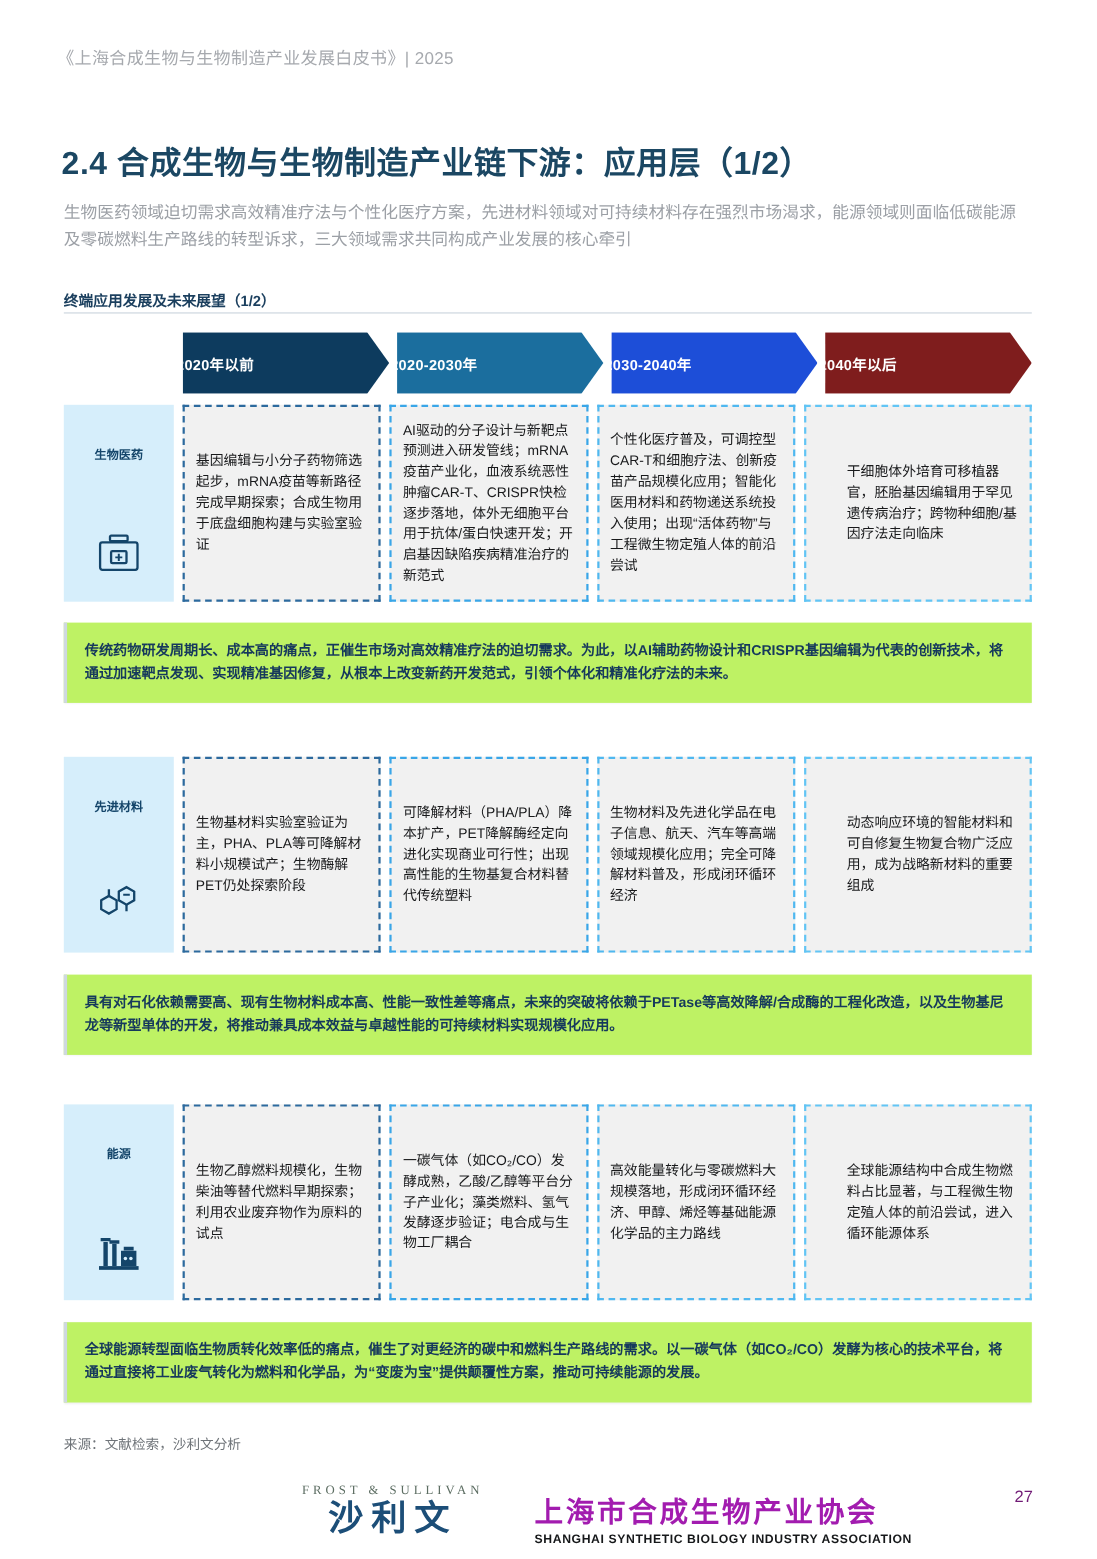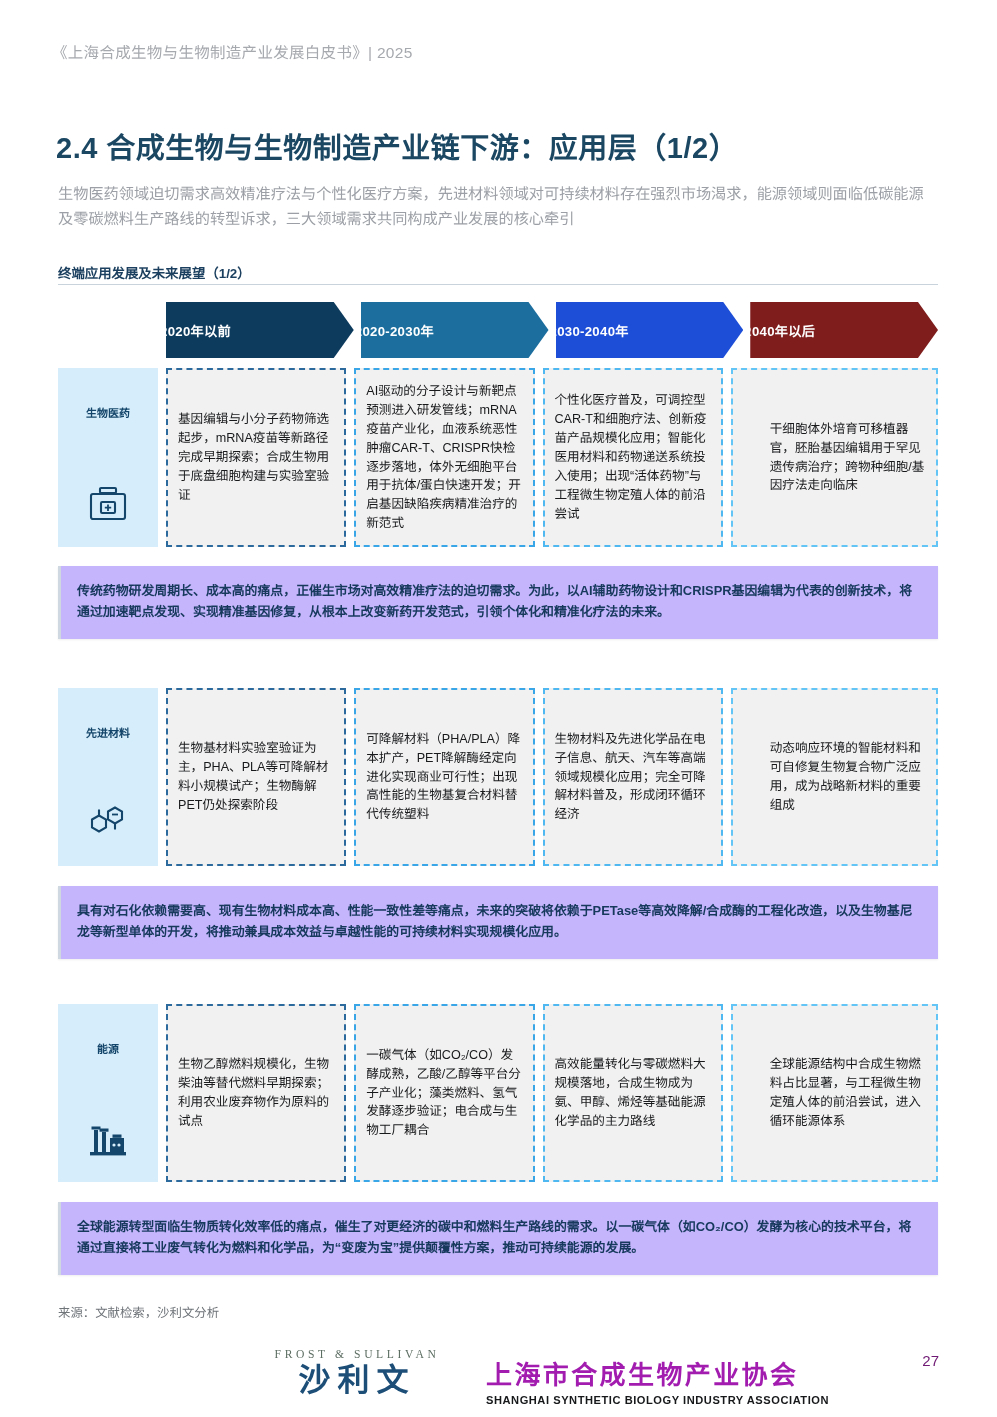--- a/index.html
+++ b/index.html
@@ -92,21 +92,21 @@
     min-height: 178px;
   }
   .cell.light { border-color: #39a6e8; }
   .cell.lighter { border-color: #4fb8f0; }
   .cell.lightest { border-color: #62c5f5; padding-left: 37px; }
   .cell-text { width: 100%; }
 
   
   .summary {
     position: absolute; left: 58px; width: 880px;
-    background: #c4b5fd;
+    background: #bef264;
     border-left: 3px solid #cfd8e0;
     padding: 14px 18px 16px 16px;
     font-size: 12.9px; line-height: 1.65; font-weight: bold;
     color: #16395c;
     box-shadow: 0 1px 2px rgba(0,0,0,.07);
   }
 
   
   .source-note {
     position: absolute; left: 58px; top: 1303px;
@@ -252,21 +252,21 @@
         </div>
       </div>
       <div class="cells">
         <div class="cell">
           <div class="cell-text">生物乙醇燃料规模化，生物柴油等替代燃料早期探索；利用农业废弃物作为原料的试点</div>
         </div>
         <div class="cell light">
           <div class="cell-text">一碳气体（如CO₂/CO）发酵成熟，乙酸/乙醇等平台分子产业化；藻类燃料、氢气发酵逐步验证；电合成与生物工厂耦合</div>
         </div>
         <div class="cell lighter">
-          <div class="cell-text">高效能量转化与零碳燃料大规模落地，合成生物成为氨、甲醇、烯烃等基础能源化学品的主力路线</div>
+          <div class="cell-text">高效能量转化与零碳燃料大规模落地，形成闭环循环经济、甲醇、烯烃等基础能源化学品的主力路线</div>
         </div>
         <div class="cell lightest">
           <div class="cell-text">全球能源结构中合成生物燃料占比显著，与工程微生物定殖人体的前沿尝试，进入循环能源体系</div>
         </div>
       </div>
     </div>
   </div>
 
   <div class="summary" style="top:1202px">全球能源转型面临生物质转化效率低的痛点，催生了对更经济的碳中和燃料生产路线的需求。以一碳气体（如CO₂/CO）发酵为核心的技术平台，将通过直接将工业废气转化为燃料和化学品，为“变废为宝”提供颠覆性方案，推动可持续能源的发展。</div>
 

